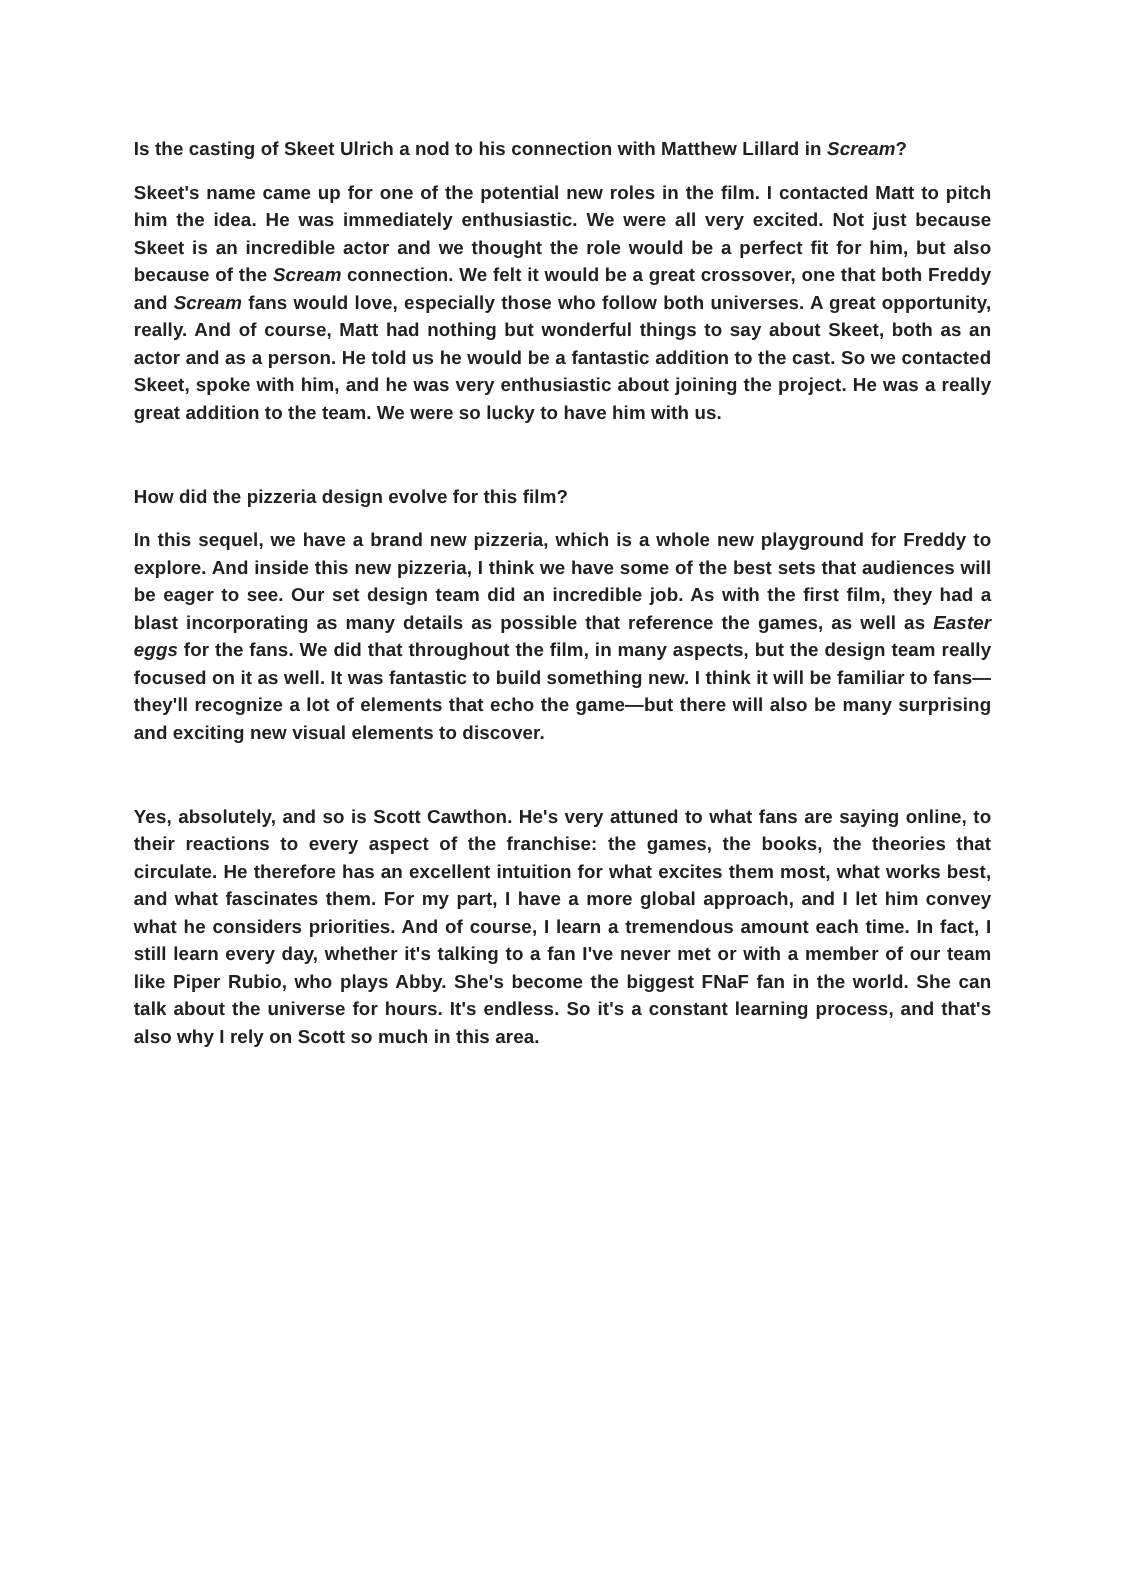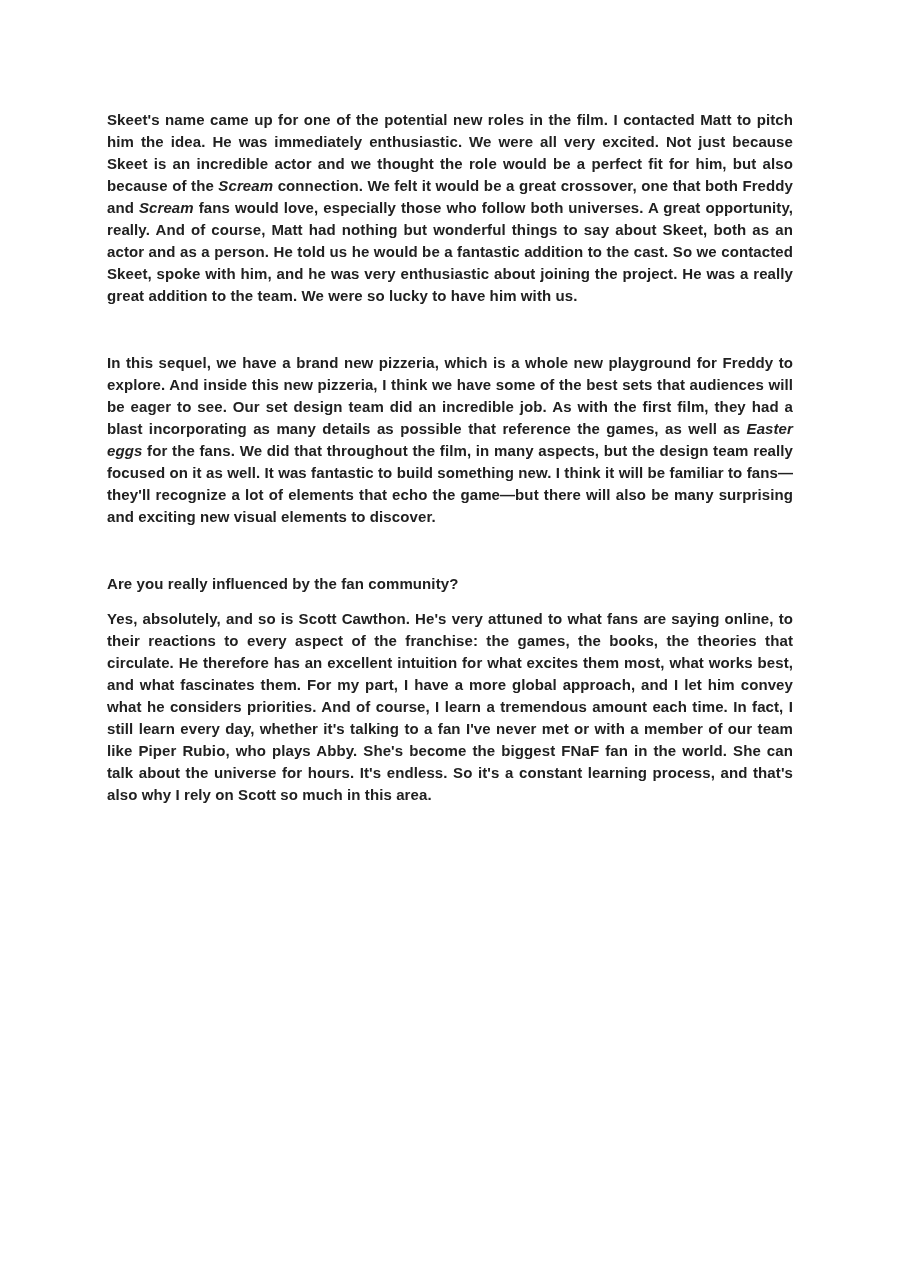--- a/index.html
+++ b/index.html
@@ -41,25 +41,26 @@
   .answer em, .question em {
     font-style: italic;
   }
 </style>
 </head>
 <body>
 
 <div class="doc">
 
   <section class="qa-section">
+    <h2 class="question"><span>Is the casting of Skeet Ulrich a nod to his connection with Matthew Lillard in </span><em>Scream</em><span>?</span></h2>
     <p class="answer"><span>Skeet's name came up for one of the potential new roles in the film. I contacted Matt to pitch him the idea. He was immediately enthusiastic. We were all very excited. Not just because Skeet is an incredible actor and we thought the role would be a perfect fit for him, but also because of the </span><em>Scream</em><span> connection. We felt it would be a great crossover, one that both Freddy and </span><em>Scream</em><span> fans would love, especially those who follow both universes. A great opportunity, really. And of course, Matt had nothing but wonderful things to say about Skeet, both as an actor and as a person. He told us he would be a fantastic addition to the cast. So we contacted Skeet, spoke with him, and he was very enthusiastic about joining the project. He was a really great addition to the team. We were so lucky to have him with us.</span></p>
   </section>
 
   <section class="qa-section">
+    <h2 class="question"><span>How did the pizzeria design evolve for this film?</span></h2>
     <p class="answer"><span>In this sequel, we have a brand new pizzeria, which is a whole new playground for Freddy to explore. And inside this new pizzeria, I think we have some of the best sets that audiences will be eager to see. Our set design team did an incredible job. As with the first film, they had a blast incorporating as many details as possible that reference the games, as well as </span><em>Easter eggs</em><span> for the fans. We did that throughout the film, in many aspects, but the design team really focused on it as well. It was fantastic to build something new. I think it will be familiar to fans—they'll recognize a lot of elements that echo the game—but there will also be many surprising and exciting new visual elements to discover.</span></p>
   </section>
 
   <section class="qa-section">
-    <h2 class="question"><span>Are you really influenced by the fan community?</span></h2>
     <p class="answer"><span>Yes, absolutely, and so is Scott Cawthon. He's very attuned to what fans are saying online, to their reactions to every aspect of the franchise: the games, the books, the theories that circulate. He therefore has an excellent intuition for what excites them most, what works best, and what fascinates them. For my part, I have a more global approach, and I let him convey what he considers priorities. And of course, I learn a tremendous amount each time. In fact, I still learn every day, whether it's talking to a fan I've never met or with a member of our team like Piper Rubio, who plays Abby. She's become the biggest FNaF fan in the world. She can talk about the universe for hours. It's endless. So it's a constant learning process, and that's also why I rely on Scott so much in this area.</span></p>
   </section>
 
 </div>
 
 </body></html>

